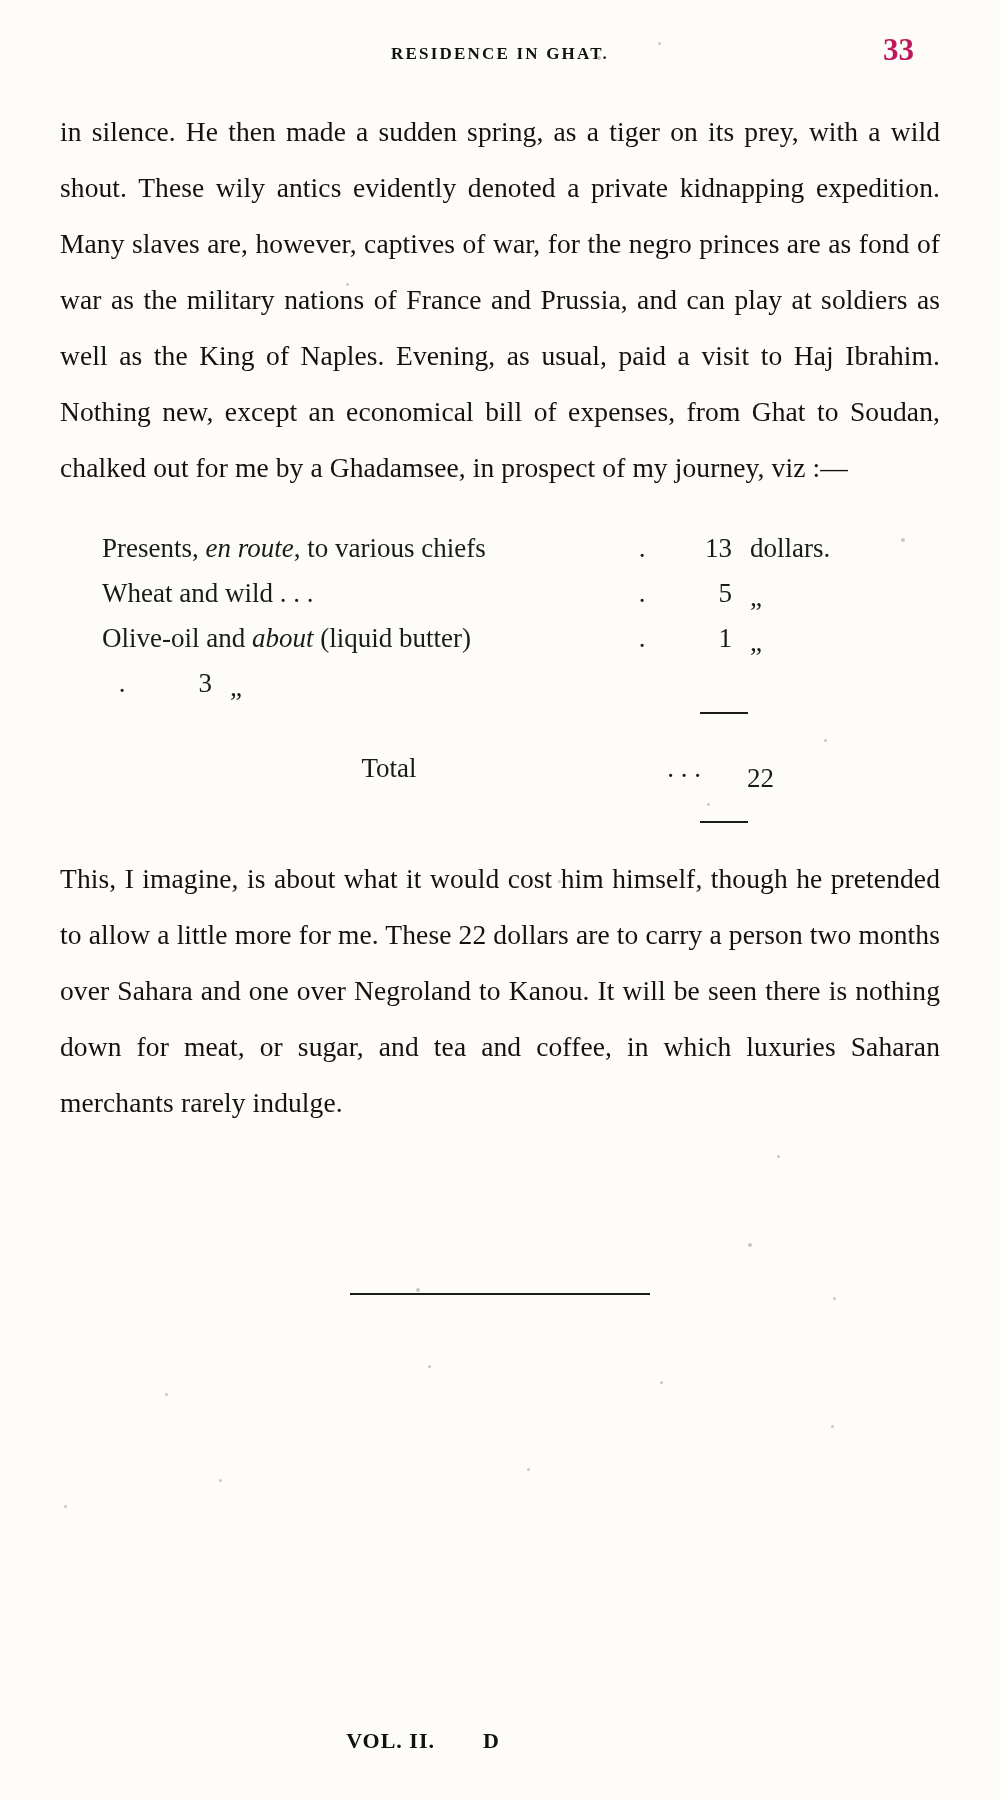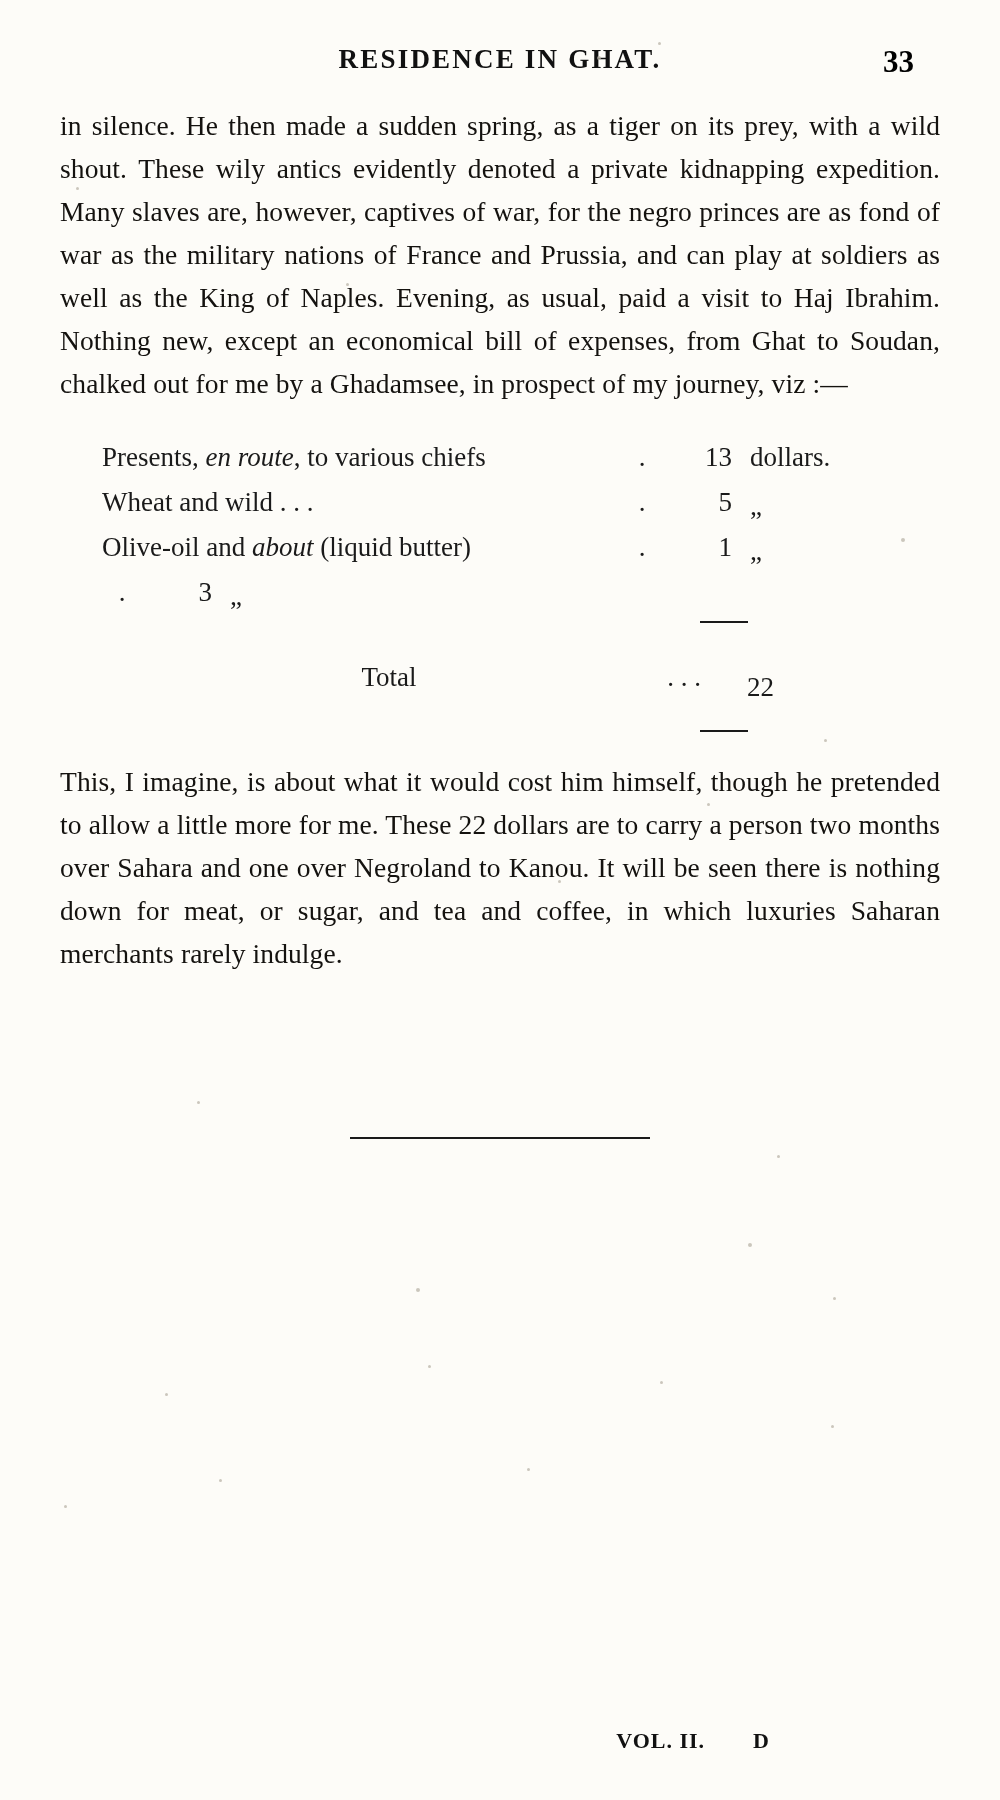--- a/index.html
+++ b/index.html
@@ -28,41 +28,41 @@
   .header-row {
     position: relative;
     height: 56px;
     margin: 0 0 18px 0;
   }
   .running-head {
     position: absolute;
     left: 0; right: 0;
     top: 14px;
     text-align: center;
-    font-size: 27px;
+    font-size: 17px;
     letter-spacing: 2.2px;
     font-weight: 700;
     font-variant: small-caps;
     text-transform: uppercase;
     color: #111;
   }
   .page-number {
     position: absolute;
     right: 26px;
-    top: 14px;
+    top: 2px;
     font-size: 31px;
     font-weight: 700;
-    color: #000000;
+    color: #be185d;
     text-align: right;
   }
 
   
   .body-block {
     font-size: 27.5px;
-    line-height: 43px;
+    line-height: 56px;
     text-align: justify;
     text-justify: inter-word;
     color: #14120f;
     letter-spacing: 0.1px;
   }
   .body-block p {
     margin: 0;
   }
   .para-one {
     margin-bottom: 10px;
@@ -155,21 +155,21 @@
     background: #1a1a1a;
   }
 
   
   .footer {
     position: absolute;
     left: 60px;
     right: 60px;
     bottom: 46px;
     display: flex;
-    justify-content: flex-end;
+    justify-content: center;
     font-size: 22px;
     font-weight: 700;
     letter-spacing: 1px;
     color: #111;
     gap: 48px;
   }
   .footer-vol {
     padding-left: 16px;
     font-variant: small-caps;
   }

